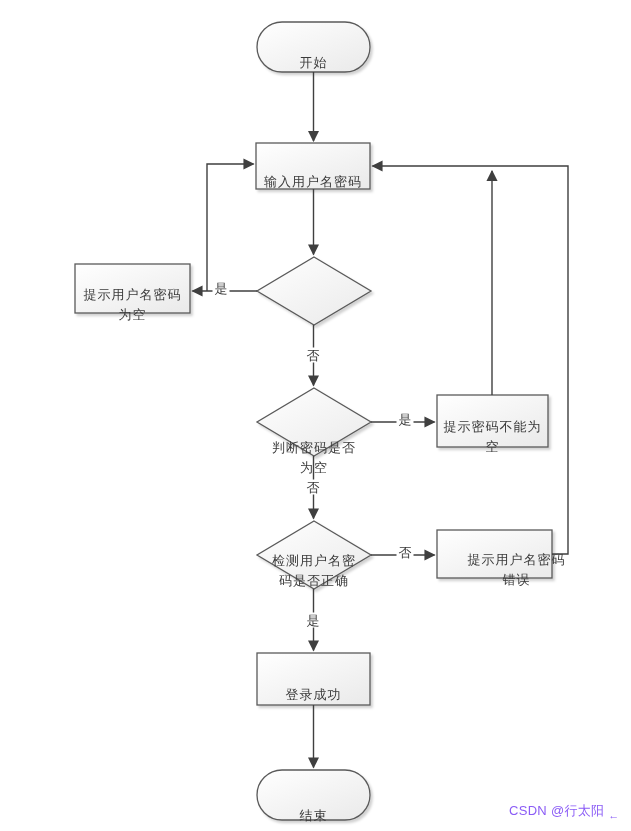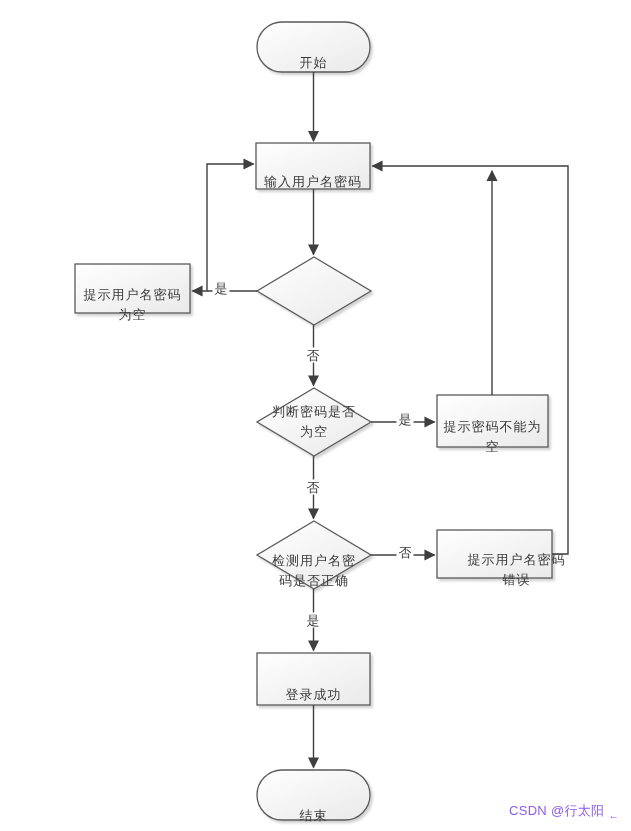--- a/index.html
+++ b/index.html
@@ -94,21 +94,21 @@
       <path d="M552,554 H568 V166 H372.5" marker-end="url(#arrow)"></path>
       <path d="M313.5,589 V650.5" marker-end="url(#arrow)"></path>
       <path d="M313.5,705 V767.5" marker-end="url(#arrow)"></path>
     </g>
   </svg>
 
   <div class="node-label" style="left:257px; top:22px; width:113px; height:50px;">开始</div>
   <div class="node-label" style="left:256px; top:143px; width:114px; height:46px;">输入用户名密码</div>
   <div class="node-label" style="left:75px; top:264px; width:115px; height:49px;">提示用户名密码
 为空</div>
-  <div class="node-label" style="left:257px; top:372px; width:114px; height:68px;">判断密码是否
+  <div class="node-label" style="left:257px; top:408px; width:114px; height:68px;">判断密码是否
 为空</div>
   <div class="node-label" style="left:257px; top:521px; width:114px; height:68px;">检测用户名密
 码是否正确</div>
   <div class="node-label" style="left:437px; top:395px; width:111px; height:52px;">提示密码不能为
 空</div>
   <div class="node-label" style="left:459px; top:530px; width:115px; height:48px;">提示用户名密码
 错误</div>
   <div class="node-label" style="left:257px; top:653px; width:113px; height:52px;">登录成功</div>
   <div class="node-label" style="left:257px; top:770px; width:113px; height:60px;">结束</div>
 

